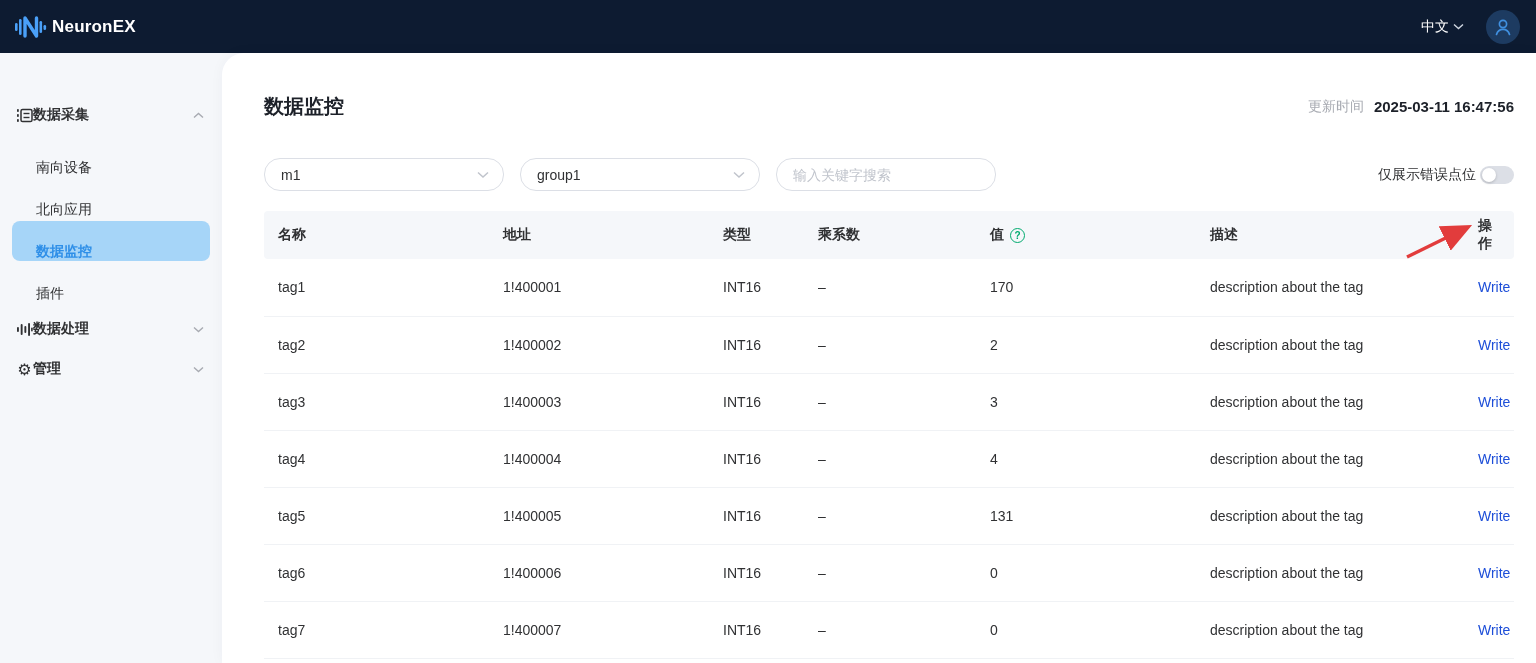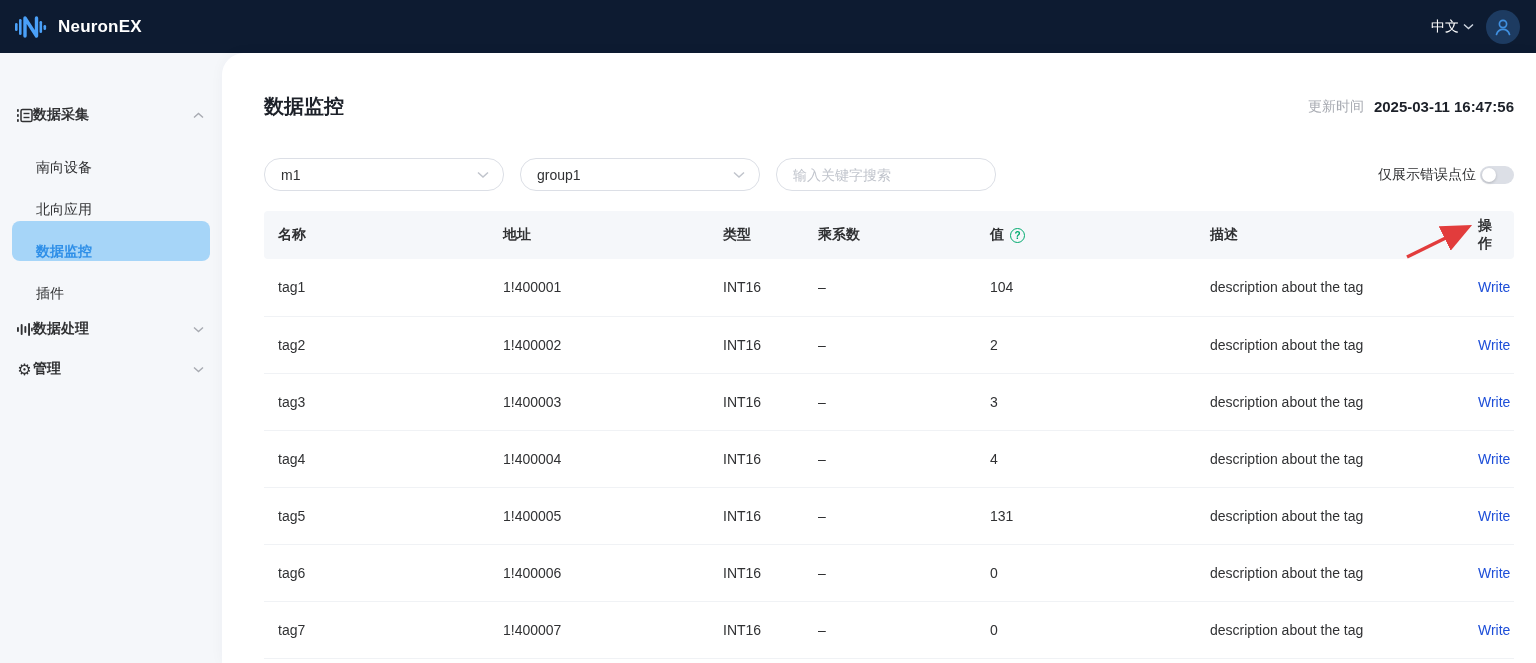--- a/index.html
+++ b/index.html
@@ -6,23 +6,23 @@
   html, body {
     width: 1536px; height: 663px; overflow: hidden;
     font-family: "Liberation Sans", "DejaVu Sans", sans-serif;
     background: #f5f7fa; color: #303133; font-size: 14px;
   }
   
   .navbar {
     height: 53px; background: #0d1b31; display: flex; align-items: center;
     justify-content: space-between; padding: 0 16px 0 14px;
   }
-  .brand { display: flex; align-items: center; gap: 10px; }
+  .brand { display: flex; align-items: center; gap: 4px; }
   .brand-name { color: #ffffff; font-size: 17px; font-weight: 700; letter-spacing: .2px; }
-  .nav-right { display: flex; align-items: center; gap: 12px; }
+  .nav-right { display: flex; align-items: center; gap: 22px; }
   .lang { display: flex; align-items: center; gap: 4px; color: #ffffff; cursor: pointer; }
   .avatar {
     width: 34px; height: 34px; border-radius: 50%; background: #1d3b61;
     display: flex; align-items: center; justify-content: center; cursor: pointer;
   }
   
   .layout { position: relative; height: 610px; }
   .sidebar { position: absolute; left: 0; top: 0; width: 222px; height: 100%; padding-top: 42px; }
   .main {
     position: absolute; left: 222px; top: 0; right: 0; height: 100%;
@@ -238,21 +238,21 @@
             <th>描述</th>
             <th class="col-action">操作</th>
           </tr>
         </thead>
         <tbody>
             <tr>
     <td>tag1</td>
     <td>1!400001</td>
     <td>INT16</td>
     <td>–</td>
-    <td>104</td>
+    <td>170</td>
     <td>description about the tag</td>
     <td class="col-action">
       <a class="write-link">Write</a>
     </td>
   </tr>
             <tr>
     <td>tag2</td>
     <td>1!400002</td>
     <td>INT16</td>
     <td>–</td>

